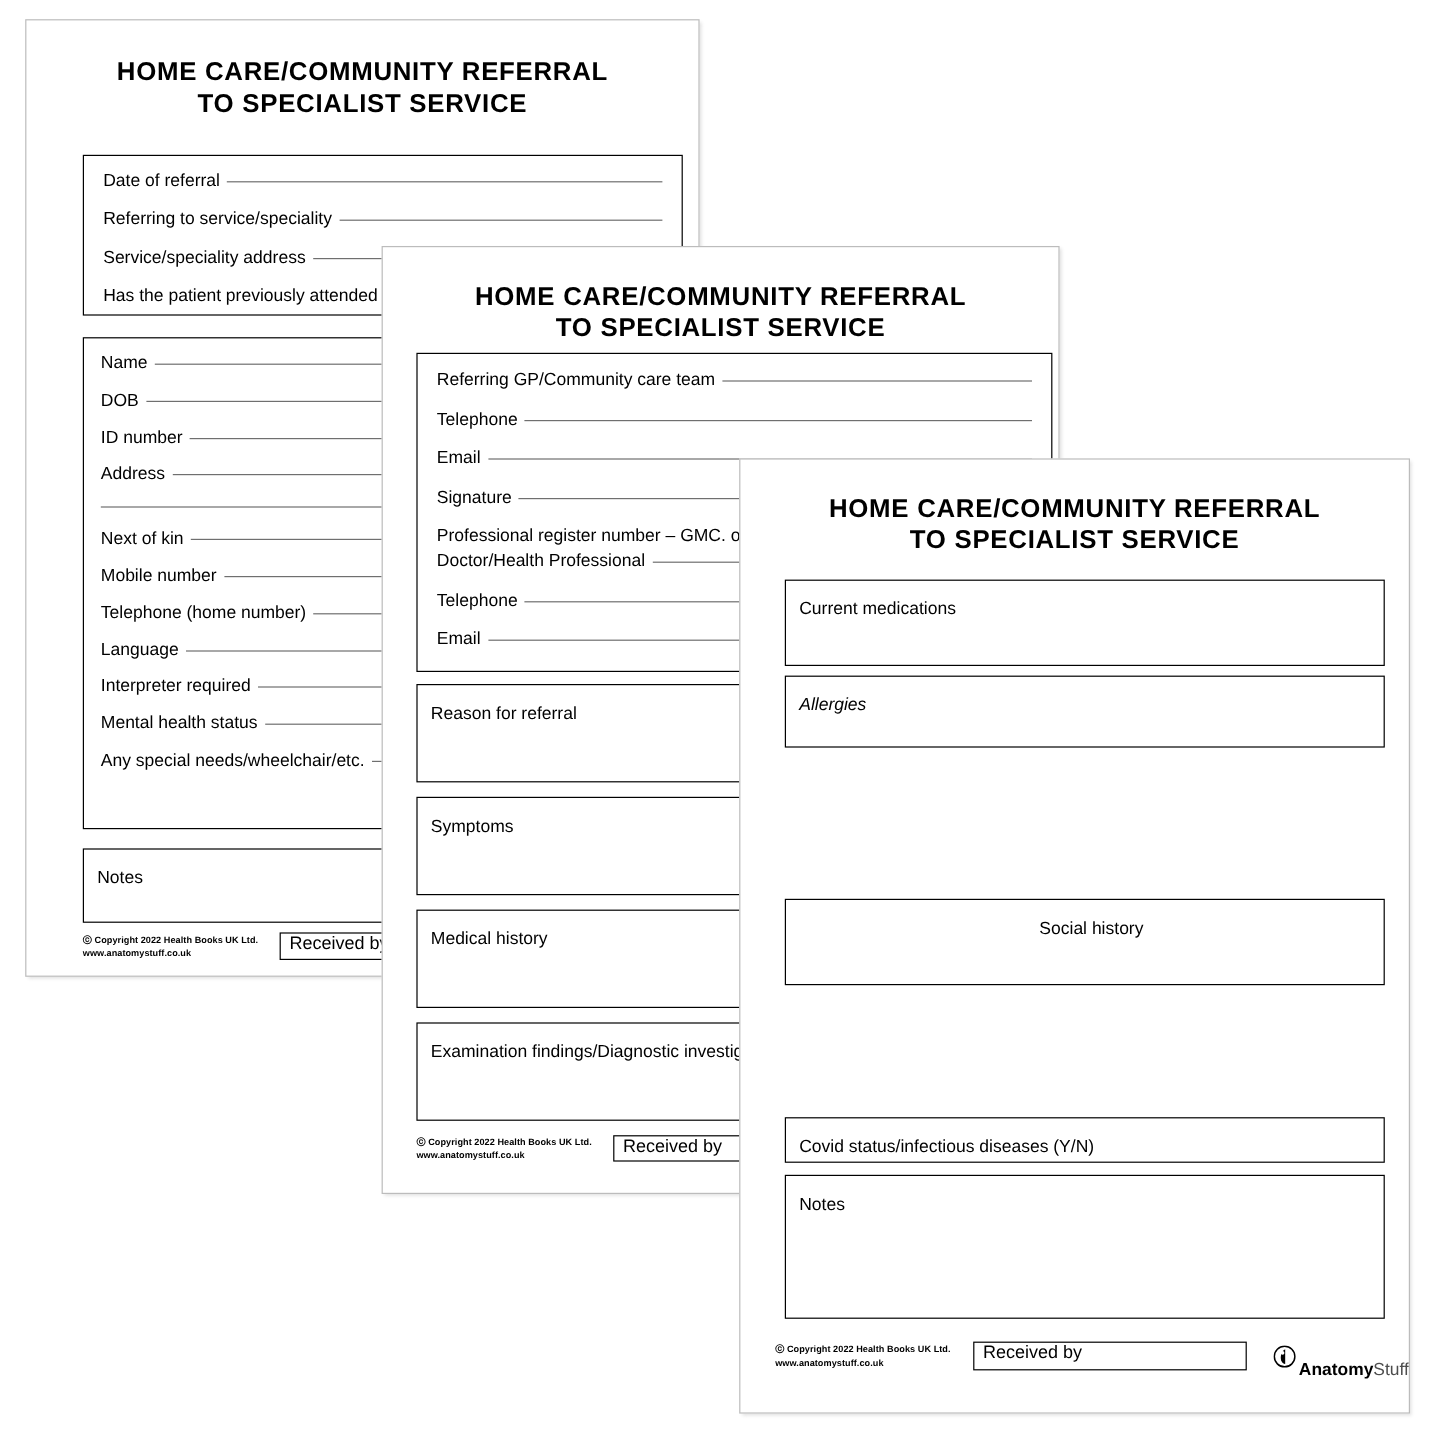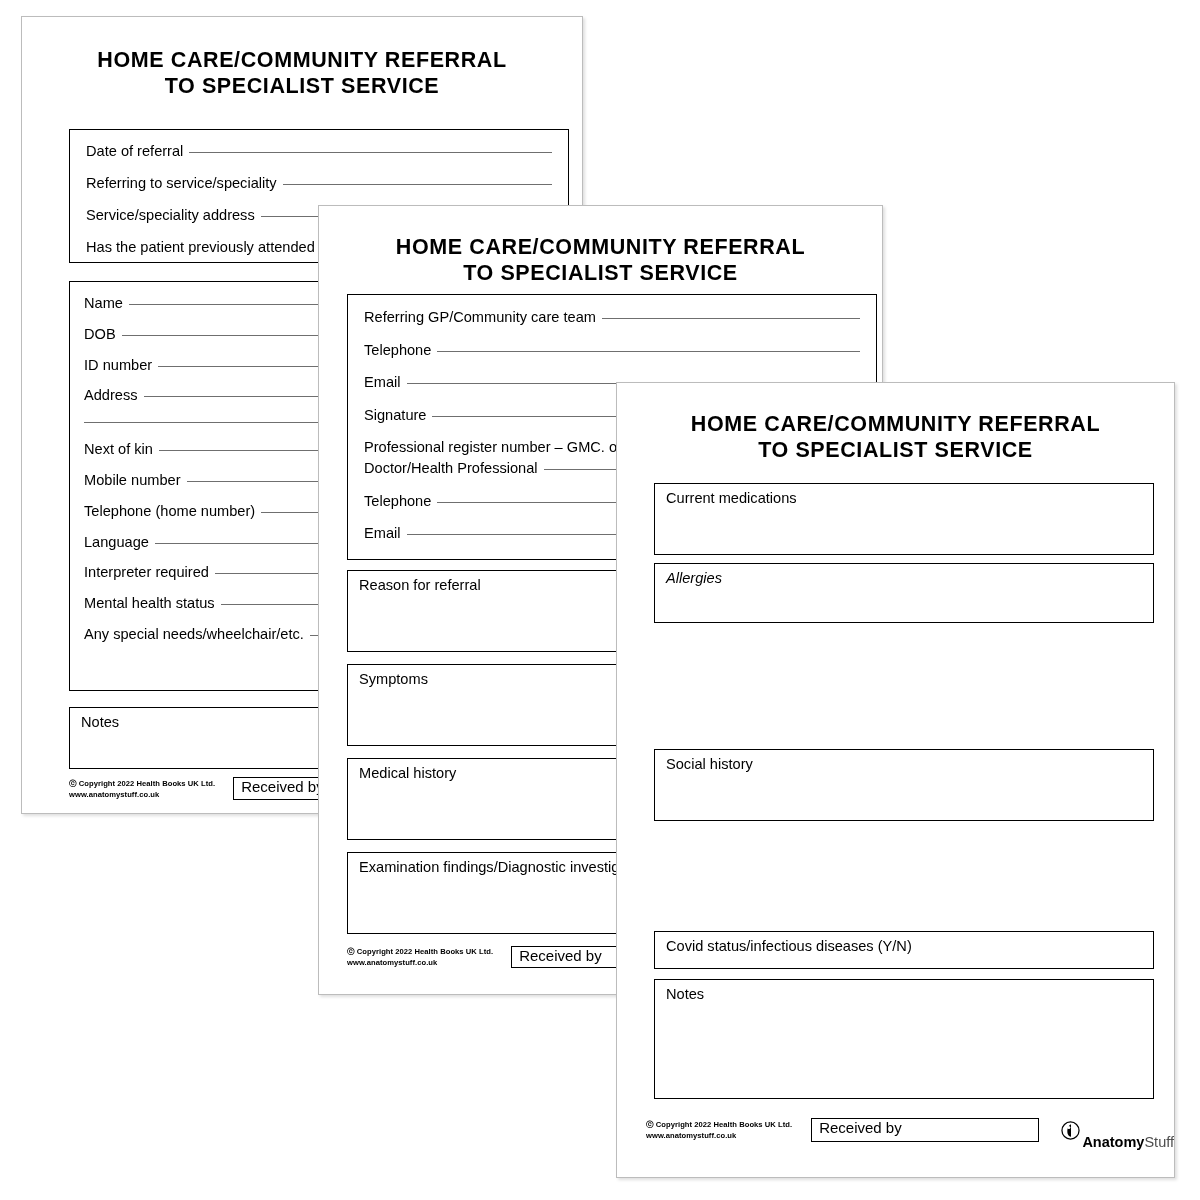--- a/index.html
+++ b/index.html
@@ -78,21 +78,21 @@
 
   
   .field-wrap { font-size: 14.6px; }
   .field-wrap .sub { display: flex; align-items: baseline; }
 
   
   .content-box {
     border: 1.6px solid #000;
     box-sizing: border-box;
     font-size: 14.6px;
-    padding: 6px 0 0 11px;
+    padding: 16px 0 0 11px;
     background: #fff;
   }
 
   
   .footer {
     position: absolute;
     left: 0;
     right: 0;
     display: flex;
     align-items: center;
@@ -156,21 +156,21 @@
   #s2-box-medical { left: 28px; top: 552px; width: 368px; height: 82px; position: absolute; }
   #s2-box-exam { left: 28px; top: 646px; width: 368px; height: 82px; position: absolute; }
   #s2-footer { top: 740px; padding-left: 28px; }
   #s2-footer .received-box { width: 150px; height: 22px; margin-left: 18px; }
 
   
   #sheet-3 .content-box { left: 37px; width: 500px; position: absolute; }
   #s3-box-meds     { top: 100px; height: 72px; }
   #s3-box-allergy  { top: 180px; height: 60px; font-style: italic; }
   #s3-box-family   { top: 276px; height: 72px; }
-  #s3-box-social   { top: 366px; height: 72px; }
+  #s3-box-social   { top: 366px; height: 72px; text-align: center; }
   #s3-box-other    { top: 456px; height: 72px; }
   #s3-box-covid    { top: 548px; height: 38px; }
   #s3-box-notes    { top: 596px; height: 120px; }
 
   #s3-footer { top: 728px; padding-left: 29px; }
   #s3-footer .received-box { width: 236px; height: 24px; margin-left: 19px; }
   #s3-footer .logo { margin-left: 22px; }
 </style>
 </head>
 <body>

